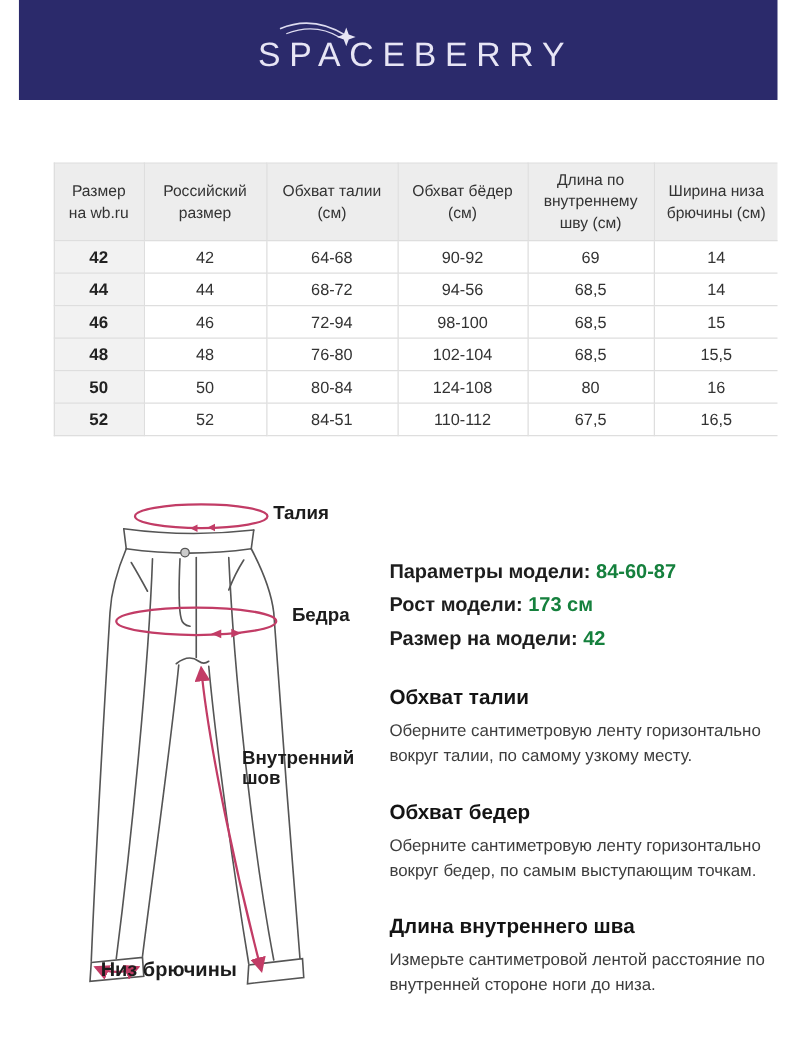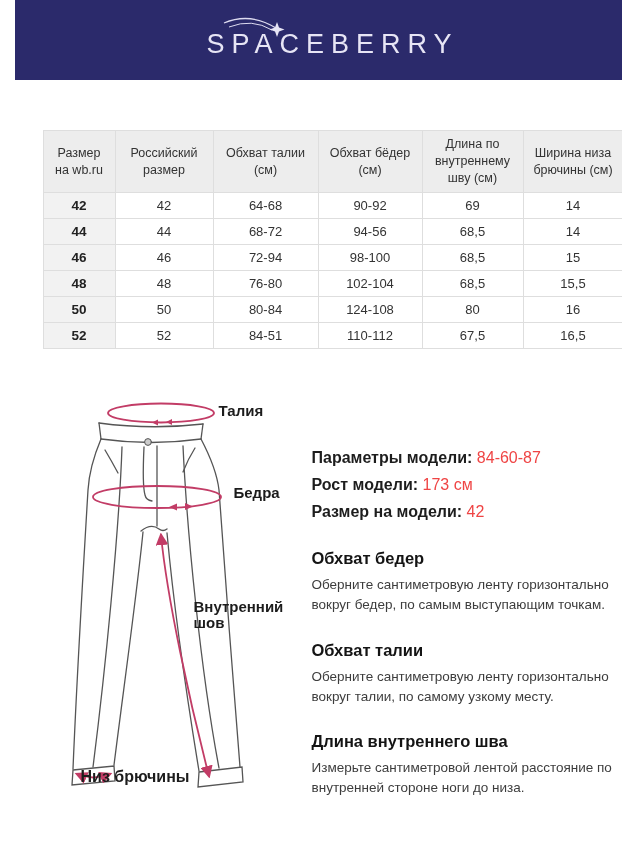--- a/index.html
+++ b/index.html
@@ -48,21 +48,21 @@
   }
   .lbl-waist { left:204px; top:403px; }
   .lbl-hips  { left:219px; top:485px; }
   .lbl-inseam{ left:179px; top:599px; width:96px; }
   .lbl-hem   { left:66px;  top:769px; font-size:16px; }
 
   
   .info-col { position:absolute; left:297px; top:444px; width:316px; }
   .model-line { font-size:16px; line-height:27px; color:#1d1d1d; }
   .model-line .ml-label { font-weight:bold; }
-  .model-line .ml-value { font-weight:400; color:#ef4444; }
+  .model-line .ml-value { font-weight:700; color:#15803d; }
   .guide { margin-top:24px; }
   .guide-section { margin-bottom:25px; }
   .guide-title { font-size:16.5px; font-weight:bold; color:#141414; margin-bottom:7px; }
   .guide-text { font-size:13.5px; color:#3d3d3d; line-height:1.5; }
 </style>
 </head>
 <body>
 
 <div class="page">
 
@@ -215,26 +215,26 @@
       <span class="ml-label">Рост модели:</span>
       <span class="ml-value">173 см</span>
     </div>
     <div class="model-line">
       <span class="ml-label">Размер на модели:</span>
       <span class="ml-value">42</span>
     </div>
 
     <div class="guide">
       <div class="guide-section">
+        <div class="guide-title">Обхват талии</div>
+        <div class="guide-text">Оберните сантиметровую ленту горизонтально вокруг талии, по самому узкому месту.</div>
+      </div>
+      <div class="guide-section">
         <div class="guide-title">Обхват бедер</div>
         <div class="guide-text">Оберните сантиметровую ленту горизонтально вокруг бедер, по самым выступающим точкам.</div>
-      </div>
-      <div class="guide-section">
-        <div class="guide-title">Обхват талии</div>
-        <div class="guide-text">Оберните сантиметровую ленту горизонтально вокруг талии, по самому узкому месту.</div>
       </div>
       <div class="guide-section">
         <div class="guide-title">Длина внутреннего шва</div>
         <div class="guide-text">Измерьте сантиметровой лентой расстояние по внутренней стороне ноги до низа.</div>
       </div>
     </div>
   </div>
 
 </div>
 

